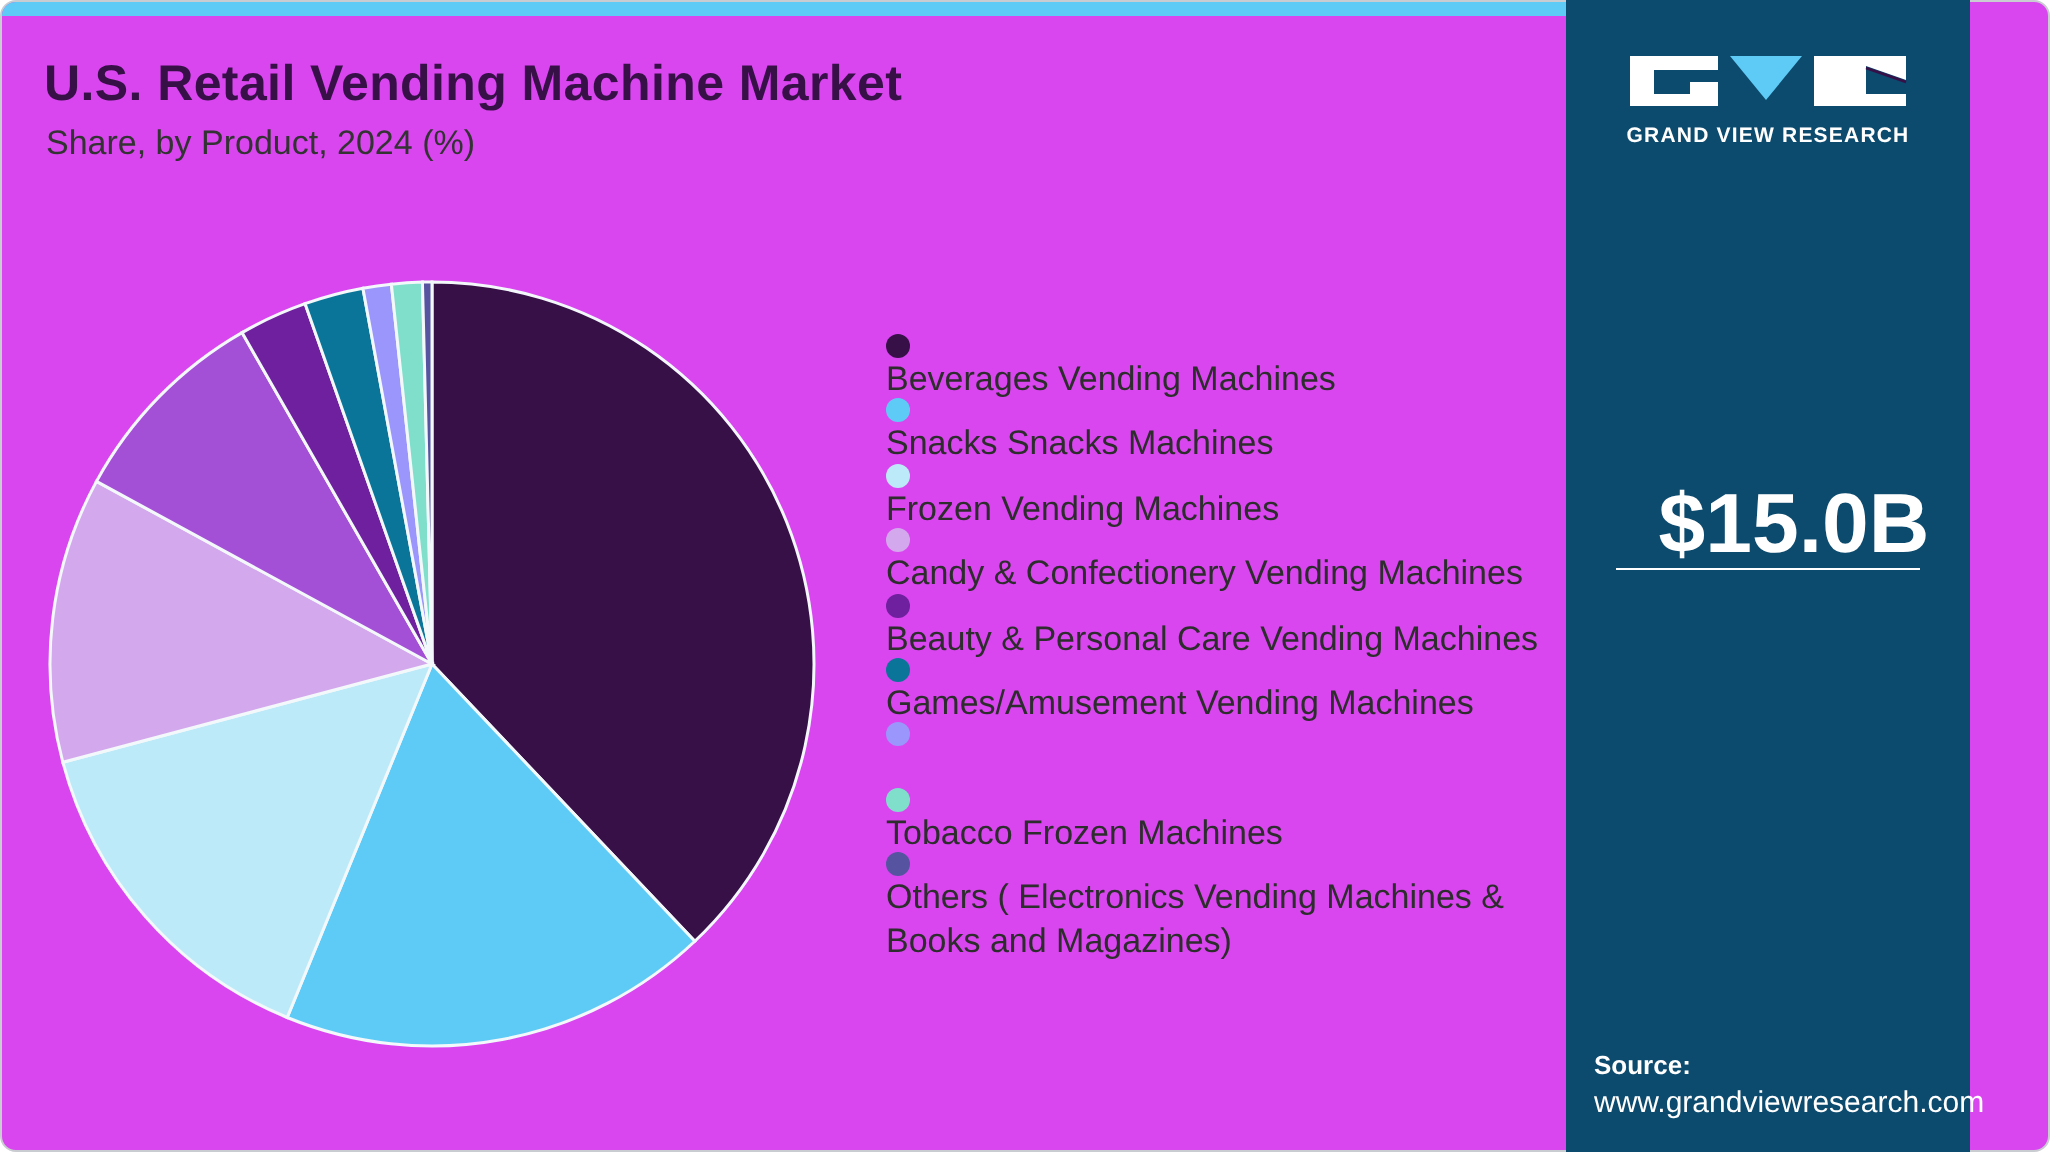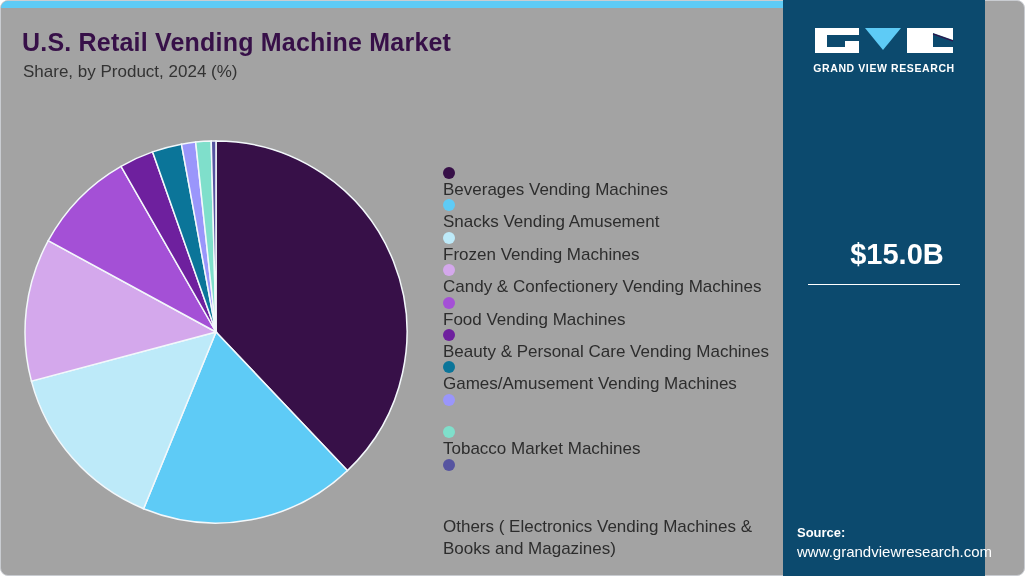--- a/index.html
+++ b/index.html
@@ -1,29 +1,29 @@
 <!DOCTYPE html>
 <html><head>
 <meta charset="utf-8">
 <style>
   html, body { margin:0; padding:0; }
   body { width:1025px; height:576px; background:#ffffff; font-family:"Liberation Sans", sans-serif; overflow:hidden; position:relative; }
-  .card { position:absolute; left:0; top:0; width:1023px; height:574px; border:1px solid #c9ccd1; border-radius:8px; background:#a3a3a3; overflow:hidden; }
+  .card { position:absolute; left:0; top:0; width:1023px; height:574px; border:1px solid #c9ccd1; border-radius:8px; background:#d946ef; overflow:hidden; }
   .topbar { position:absolute; left:0; top:0; width:822px; height:7px; background:#5ecbf6; }
   .title { position:absolute; left:21px; top:27px; font-size:25px; font-weight:bold; color:#371048; letter-spacing:0.2px; }
   .subtitle { position:absolute; left:22px; top:61px; font-size:17px; color:#333; }
   .pie { position:absolute; left:20px; top:136px; width:390px; height:390px; }
   .legend { position:absolute; left:442px; top:160px; }
   .legend-item { display:flex; align-items:flex-start; height:32.4px;flex-direction:column; }
   .dot { width:12px; height:12px; border-radius:50%; margin-top:6px; margin-right:9px; flex-shrink:0; }
   .legend-label { font-size:17px; color:#2d2d2d; line-height:22px; width:360px; }
   .side { position:absolute; left:783px; top:0; width:202px; height:576px; background:#0c4a6e; }
   .logo { position:absolute; left:30px; top:26px; width:142px; height:52px; }
   .logo-text { position:absolute; left:0; top:36px; width:142px; text-align:center; color:#fff; font-size:10.5px; font-weight:bold; letter-spacing:0.6px; }
-  .market-value { position:absolute; left:0; top:238px; width:228px; text-align:center; color:#fff; font-size:29px; font-weight:bold; }
+  .market-value { position:absolute; left:0; top:238px; width:228px; text-align:center; color:#fff; font-size:42px; font-weight:bold; }
   .divider { position:absolute; left:25px; top:284px; width:152px; height:1px; background:#fff; }
   .market-label { position:absolute; left:0; top:292px; width:202px; text-align:center; color:#fff; font-size:17px; line-height:21px; }
   .source-label { position:absolute; left:14px; top:525px; color:#fff; font-size:13px; font-weight:bold; }
   .source-url { position:absolute; left:14px; top:543px; color:#fff; font-size:15px; }
 </style>
 </head>
 <body>
 
 <div class="card">
   <div class="topbar"></div>
@@ -43,52 +43,48 @@
       <path d="M195,195 L190.20973029446492,4.060079302026963 A191,191 0 0 1 194.99999999999994,4 Z" fill="#5654a0" stroke="#f3f8fb" stroke-width="1.5"></path>
     </svg>
 
   <div class="legend" id="legend">
       <div class="legend-item">
         <span class="dot" style="background: rgb(55, 16, 72);"></span>
         <span class="legend-label">Beverages Vending Machines</span>
       </div>
       <div class="legend-item">
         <span class="dot" style="background: rgb(94, 203, 246);"></span>
-        <span class="legend-label">Snacks Vending Amusement</span>
+        <span class="legend-label">Snacks Snacks Machines</span>
       </div>
       <div class="legend-item">
         <span class="dot" style="background: rgb(189, 234, 249);"></span>
         <span class="legend-label">Frozen Vending Machines</span>
       </div>
       <div class="legend-item">
         <span class="dot" style="background: rgb(212, 168, 236);"></span>
         <span class="legend-label">Candy &amp; Confectionery Vending Machines</span>
-      </div>
-      <div class="legend-item">
-        <span class="dot" style="background: rgb(164, 80, 214);"></span>
-        <span class="legend-label">Food Vending Machines</span>
       </div>
       <div class="legend-item">
         <span class="dot" style="background: rgb(110, 32, 158);"></span>
         <span class="legend-label">Beauty &amp; Personal Care Vending Machines</span>
       </div>
       <div class="legend-item">
         <span class="dot" style="background: rgb(11, 117, 153);"></span>
         <span class="legend-label">Games/Amusement Vending Machines</span>
       </div>
       <div class="legend-item">
         <span class="dot" style="background: rgb(154, 150, 251);"></span>
       </div>
       <div class="legend-item">
         <span class="dot" style="background: rgb(127, 223, 203);"></span>
-        <span class="legend-label">Tobacco Market Machines</span>
+        <span class="legend-label">Tobacco Frozen Machines</span>
       </div>
       <div class="legend-item">
         <span class="dot" style="background: rgb(86, 84, 160);"></span>
-        <span class="legend-label" style="width: 320px; margin-top: 45px;">Others ( Electronics Vending Machines &amp; Books and Magazines)</span>
+        <span class="legend-label" style="width: 320px;">Others ( Electronics Vending Machines &amp; Books and Magazines)</span>
       </div>
     </div>
 </div>
 
 <div class="side">
   <div class="logo">
     <svg width="142" height="30" viewBox="0 0 142 30">
       <path d="M2 2 H46 V9 H14 V21 H32 V15 H46 V27 H2 Z" fill="#ffffff"></path>
       <polygon points="52,2 88,2 70,24" fill="#5ecbf6"></polygon>
       <path d="M94 2 H140 V14 L120 7 V21 H140 V27 H94 Z" fill="#ffffff"></path>

